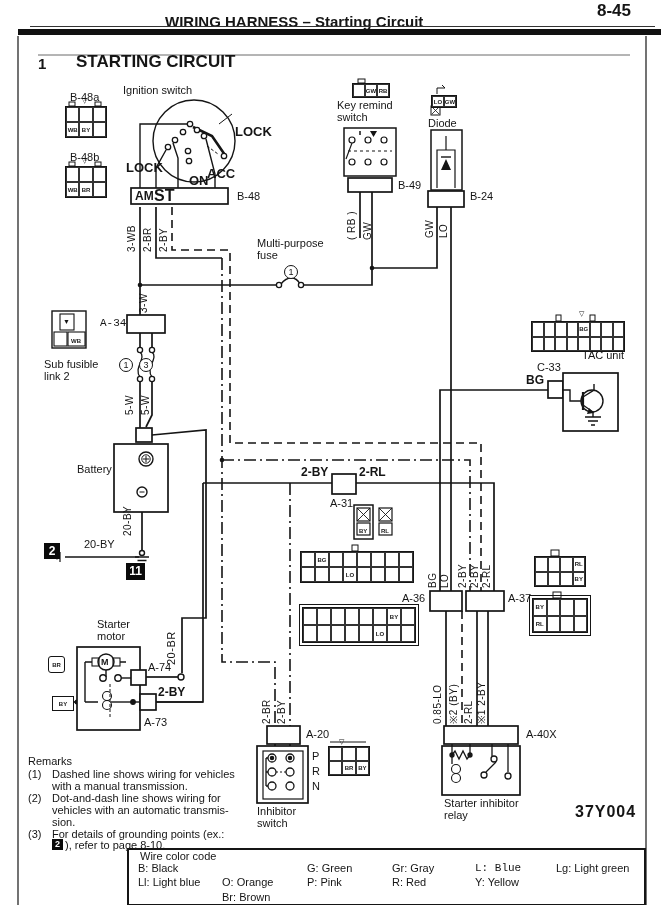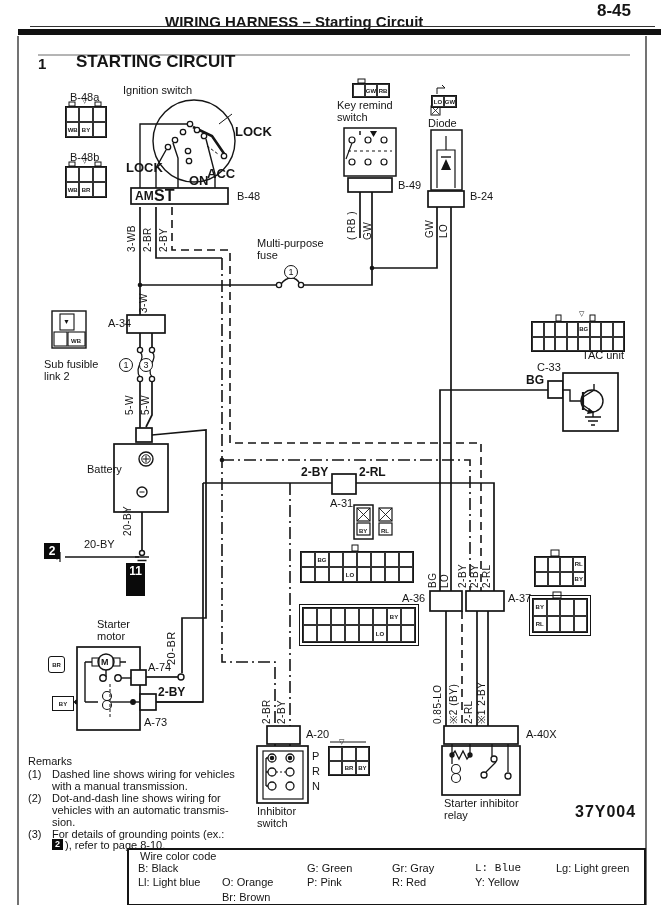--- a/index.html
+++ b/index.html
@@ -322,35 +322,35 @@
     </div>
   <div class="lbl" style="left:428px;top:117px;">Diode</div>
   <div class="lbl" style="left:470px;top:190px;">B-24</div>
   <div class="vlbl" style="left:436px;top:226px;">GW</div>
   <div class="vlbl" style="left:450px;top:226px;">LO</div>
 
   <div class="lbl" style="left:257px;top:237px;">Multi-purpose</div>
   <div class="lbl" style="left:257px;top:249px;">fuse</div>
   <div class="circ" style="left:284px;top:265px;">1</div>
 
-  <div class="lbl" style="left:108px;top:317px;">A-34</div>
+  <div class="lbl" style="left:100px;top:317px;font-family:Liberation Mono, monospace;">A-34</div>
   <div class="ticon" style="left:63px;top:318px;">▼</div>
   <div class="lbl" style="left:71px;top:335px;font-size:6px;font-weight:bold;">WB</div>
   <div class="lbl" style="left:44px;top:358px;">Sub fusible</div>
   <div class="lbl" style="left:44px;top:370px;">link 2</div>
   <div class="circ" style="left:119px;top:358px;">1</div>
   <div class="circ" style="left:139px;top:358px;">3</div>
   <div class="vlbl" style="left:136px;top:403px;">5-W</div>
   <div class="vlbl" style="left:152px;top:403px;">5-W</div>
 
-  <div class="lbl" style="left:77px;top:463px;margin-left:10px;">Battery</div>
+  <div class="lbl" style="left:77px;top:463px;">Battery</div>
   <div class="vlbl" style="left:134px;top:524px;">20-BY</div>
   <div class="badge" style="left:44px;top:543px;width:16px;height:16px;line-height:16px;">2</div>
   <div class="lbl" style="left:84px;top:538px;">20-BY</div>
-  <div class="badge" style="left:126px;top:563px;width:19px;height:33px;line-height:17px;">11</div>
+  <div class="badge" style="left:126px;top:563px;width:19px;height:17px;line-height:17px;">11</div>
 
   <div class="cgrid" style="left: 531px; top: 321px; width: 92px; height: 29px; grid-template-columns: repeat(8, 1fr);">
       <div class="gcell"></div>
       <div class="gcell"></div>
       <div class="gcell"></div>
       <div class="gcell"></div>
       <div class="gcell">BG</div>
       <div class="gcell"></div>
       <div class="gcell"></div>
       <div class="gcell"></div>

